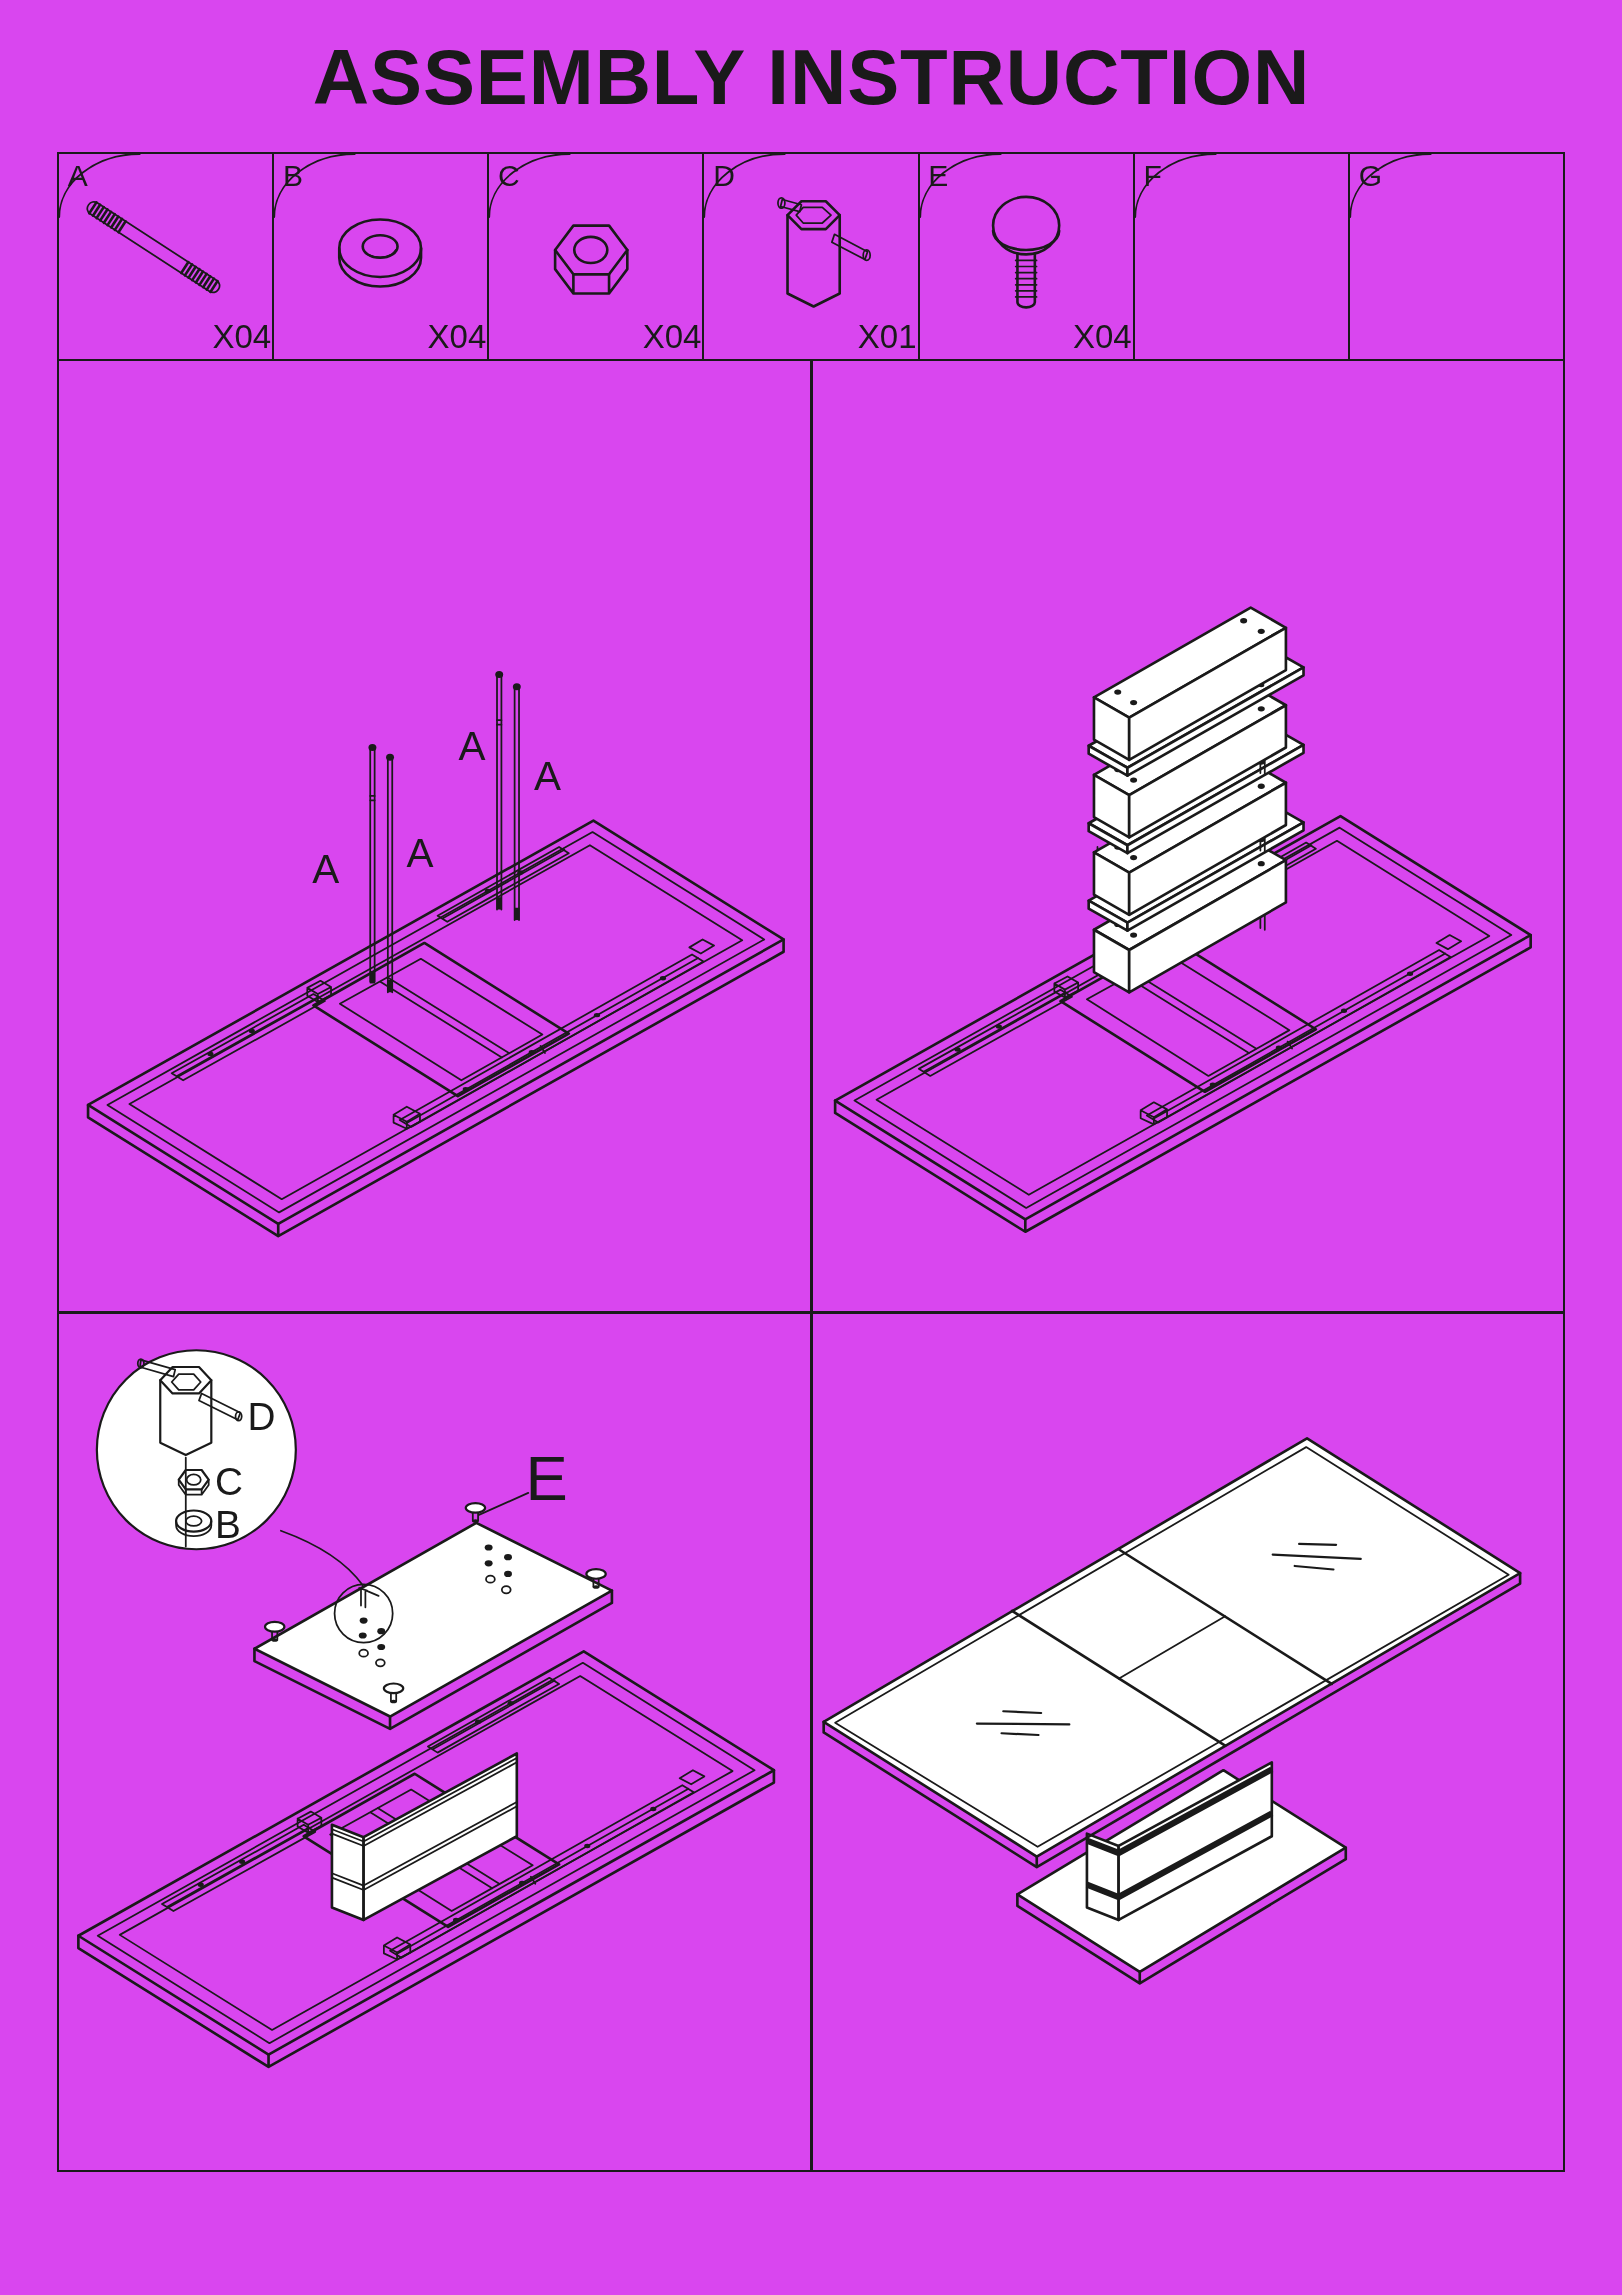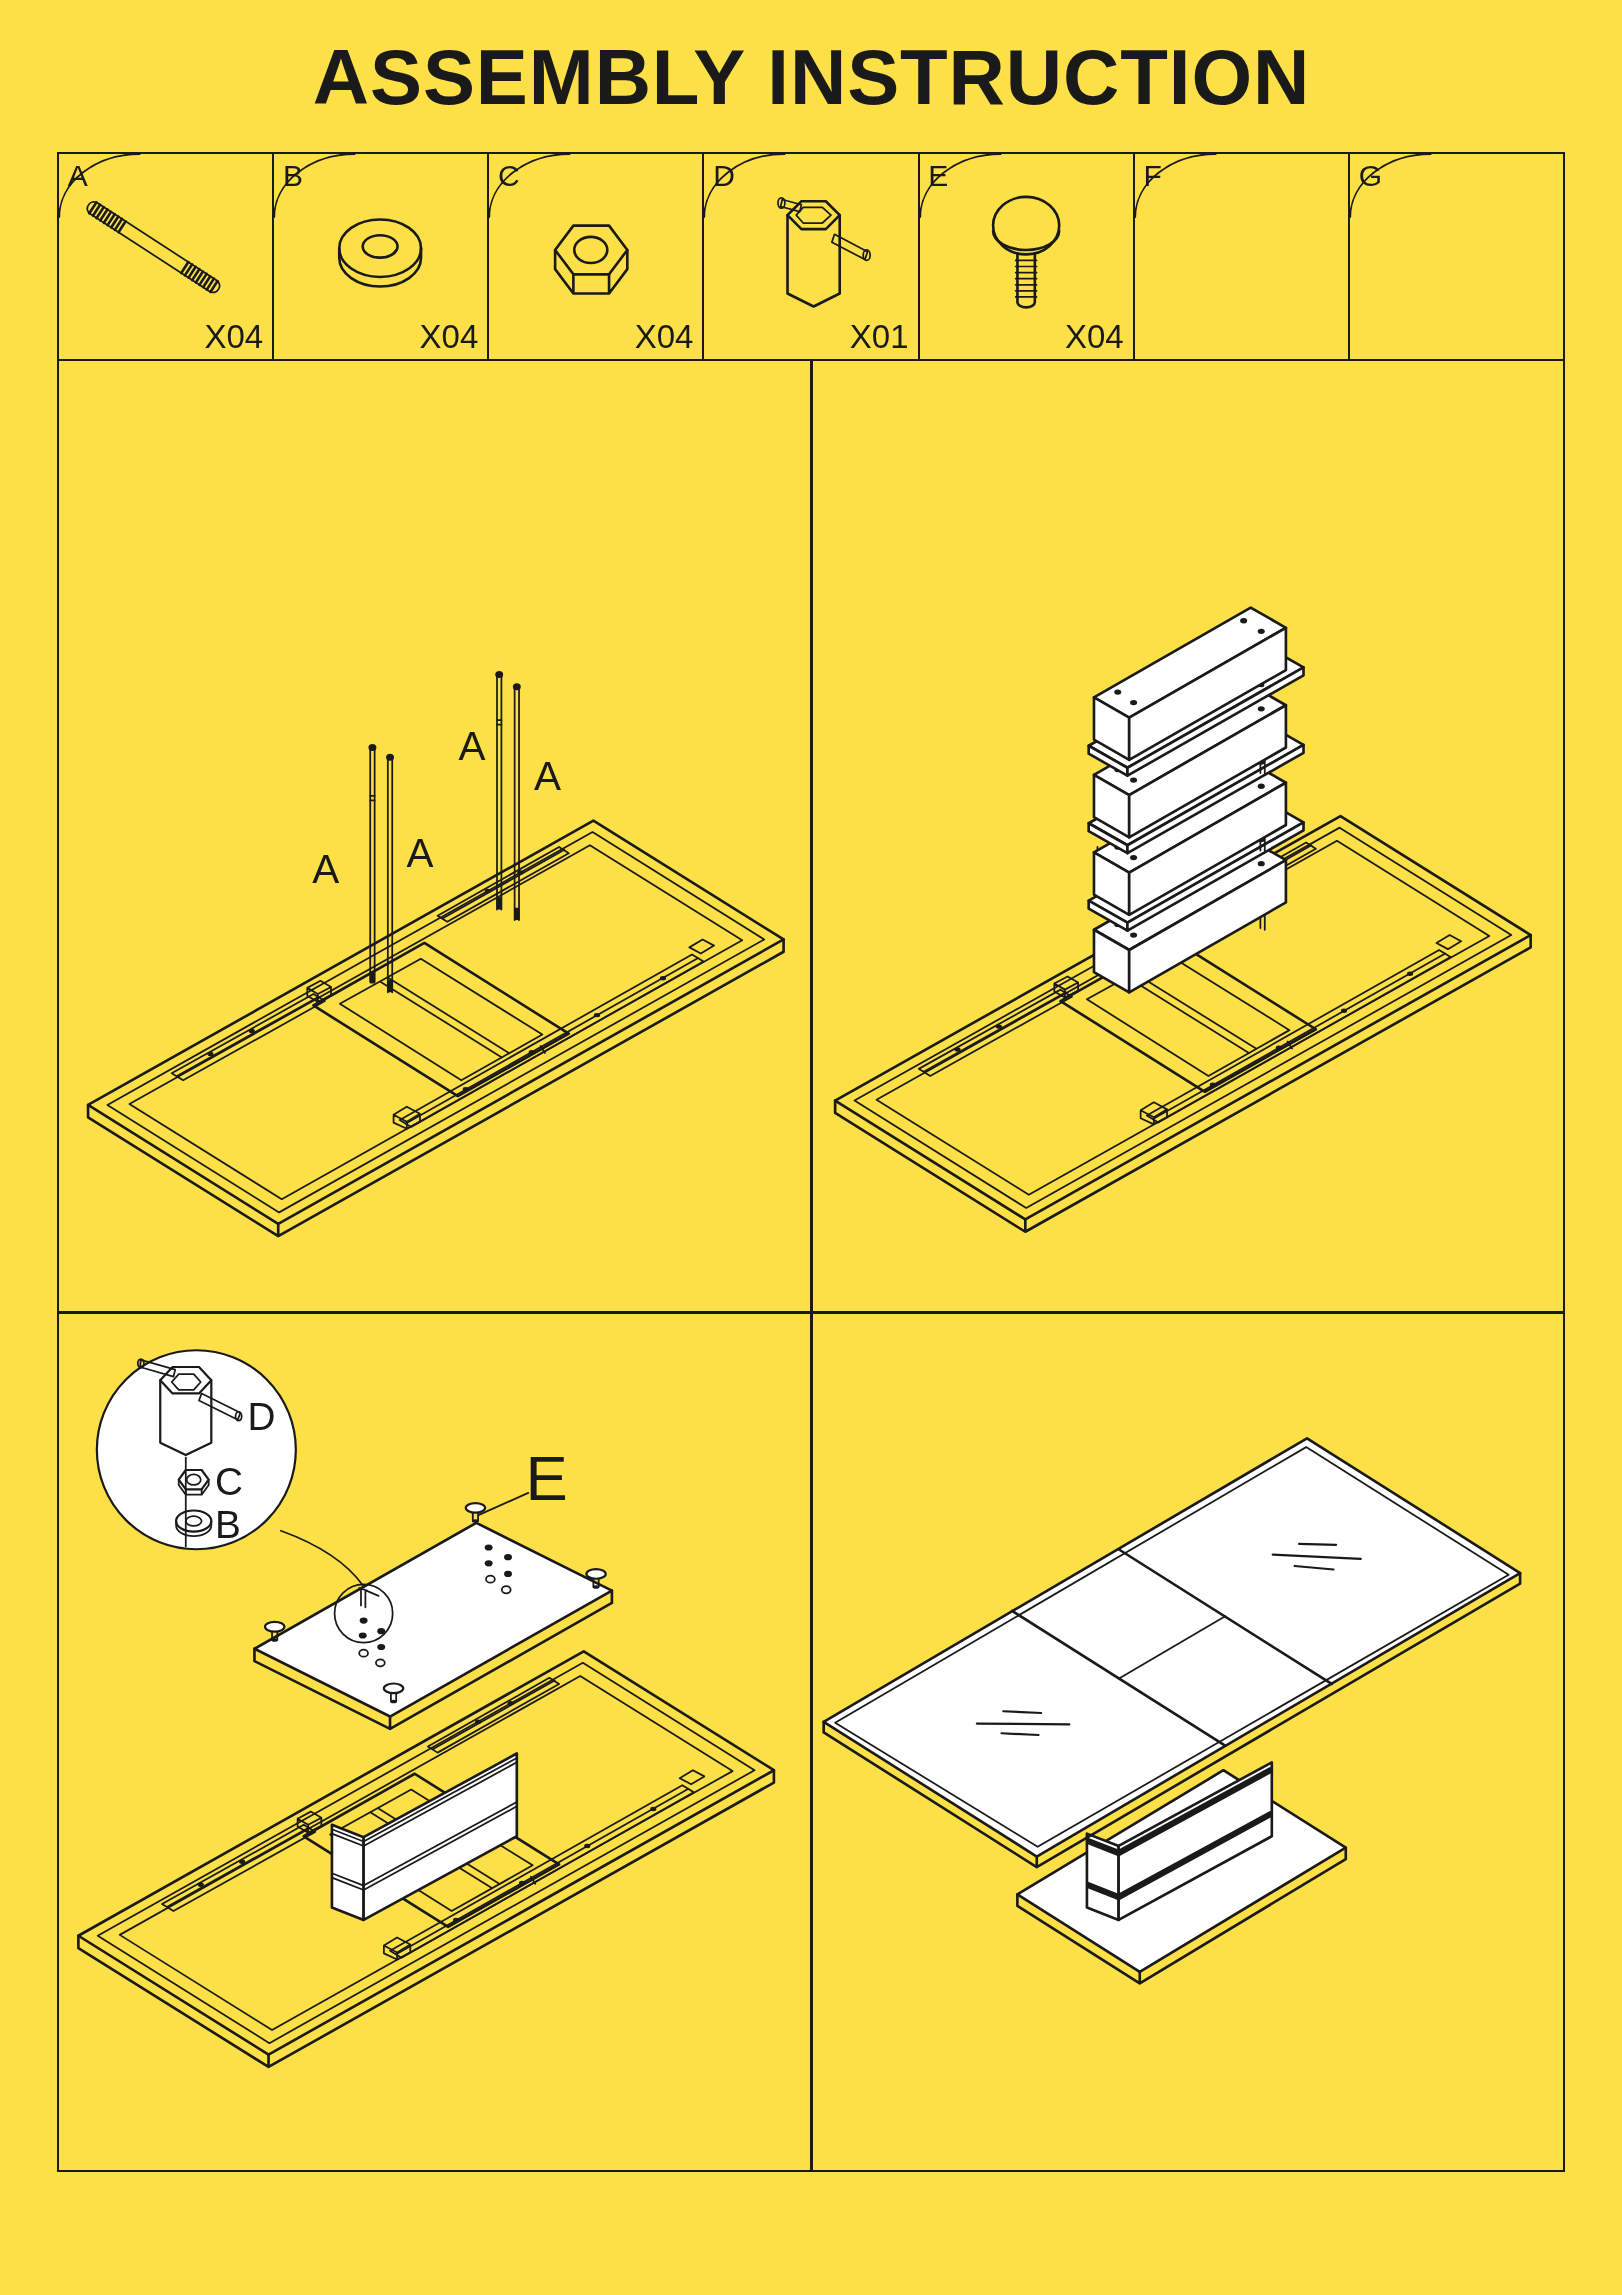--- a/index.html
+++ b/index.html
@@ -1,26 +1,26 @@
 <!DOCTYPE html>
 <html style="font-size:14px"><head>
 <meta charset="utf-8">
 <style>
   html,body{margin:0;padding:0;background:#e8e8e8;}
-  .page{position:relative;width:1623px;height:2295px;background:#fde047;
+  .page{position:relative;width:1623px;height:2295px;background:#d946ef;
         font-family:"Liberation Sans", sans-serif;color:#1a1a1a;overflow:hidden;}
   .title{position:absolute;left:0;top:32px;width:1623px;text-align:center;
          font-size:78px;font-weight:bold;letter-spacing:0.9px;white-space:nowrap;}
   
   .parts{position:absolute;left:57px;top:152px;width:1508px;height:209px;
          border:2.6px solid #1a1a1a;box-sizing:border-box;display:flex;}
   .pcell{position:relative;flex:1 1 0;border-left:2.6px solid #1a1a1a;box-sizing:border-box;}
   .pcell:first-child{border-left:none;}
   .plabel{position:absolute;left:8.8px;top:5.3px;font-size:30px;}
-  .pcount{position:absolute;right:9px;bottom:3.5px;font-size:33px;margin-left:8px;}
+  .pcount{position:absolute;right:1px;bottom:3.5px;font-size:33px;margin-left:8px;}
   .arc{position:absolute;left:0;top:0;}
   .picon{position:absolute;left:0;top:0;width:100%;height:100%;}
   
   .gridborder{position:absolute;left:57px;top:359px;width:1508px;height:1813px;
               border:2.6px solid #1a1a1a;box-sizing:border-box;}
   .vdiv{position:absolute;left:810px;top:361px;width:2.6px;height:1811px;background:#1a1a1a;}
   .hdiv{position:absolute;left:59px;top:1311px;width:1506px;height:2.6px;background:#1a1a1a;}
   .panel{position:absolute;}
   svg .ln{stroke:#1a1a1a;fill:none;stroke-width:3;stroke-linejoin:round;stroke-linecap:round;}
   svg .tn{stroke:#1a1a1a;fill:none;stroke-width:2;stroke-linejoin:round;stroke-linecap:round;}

